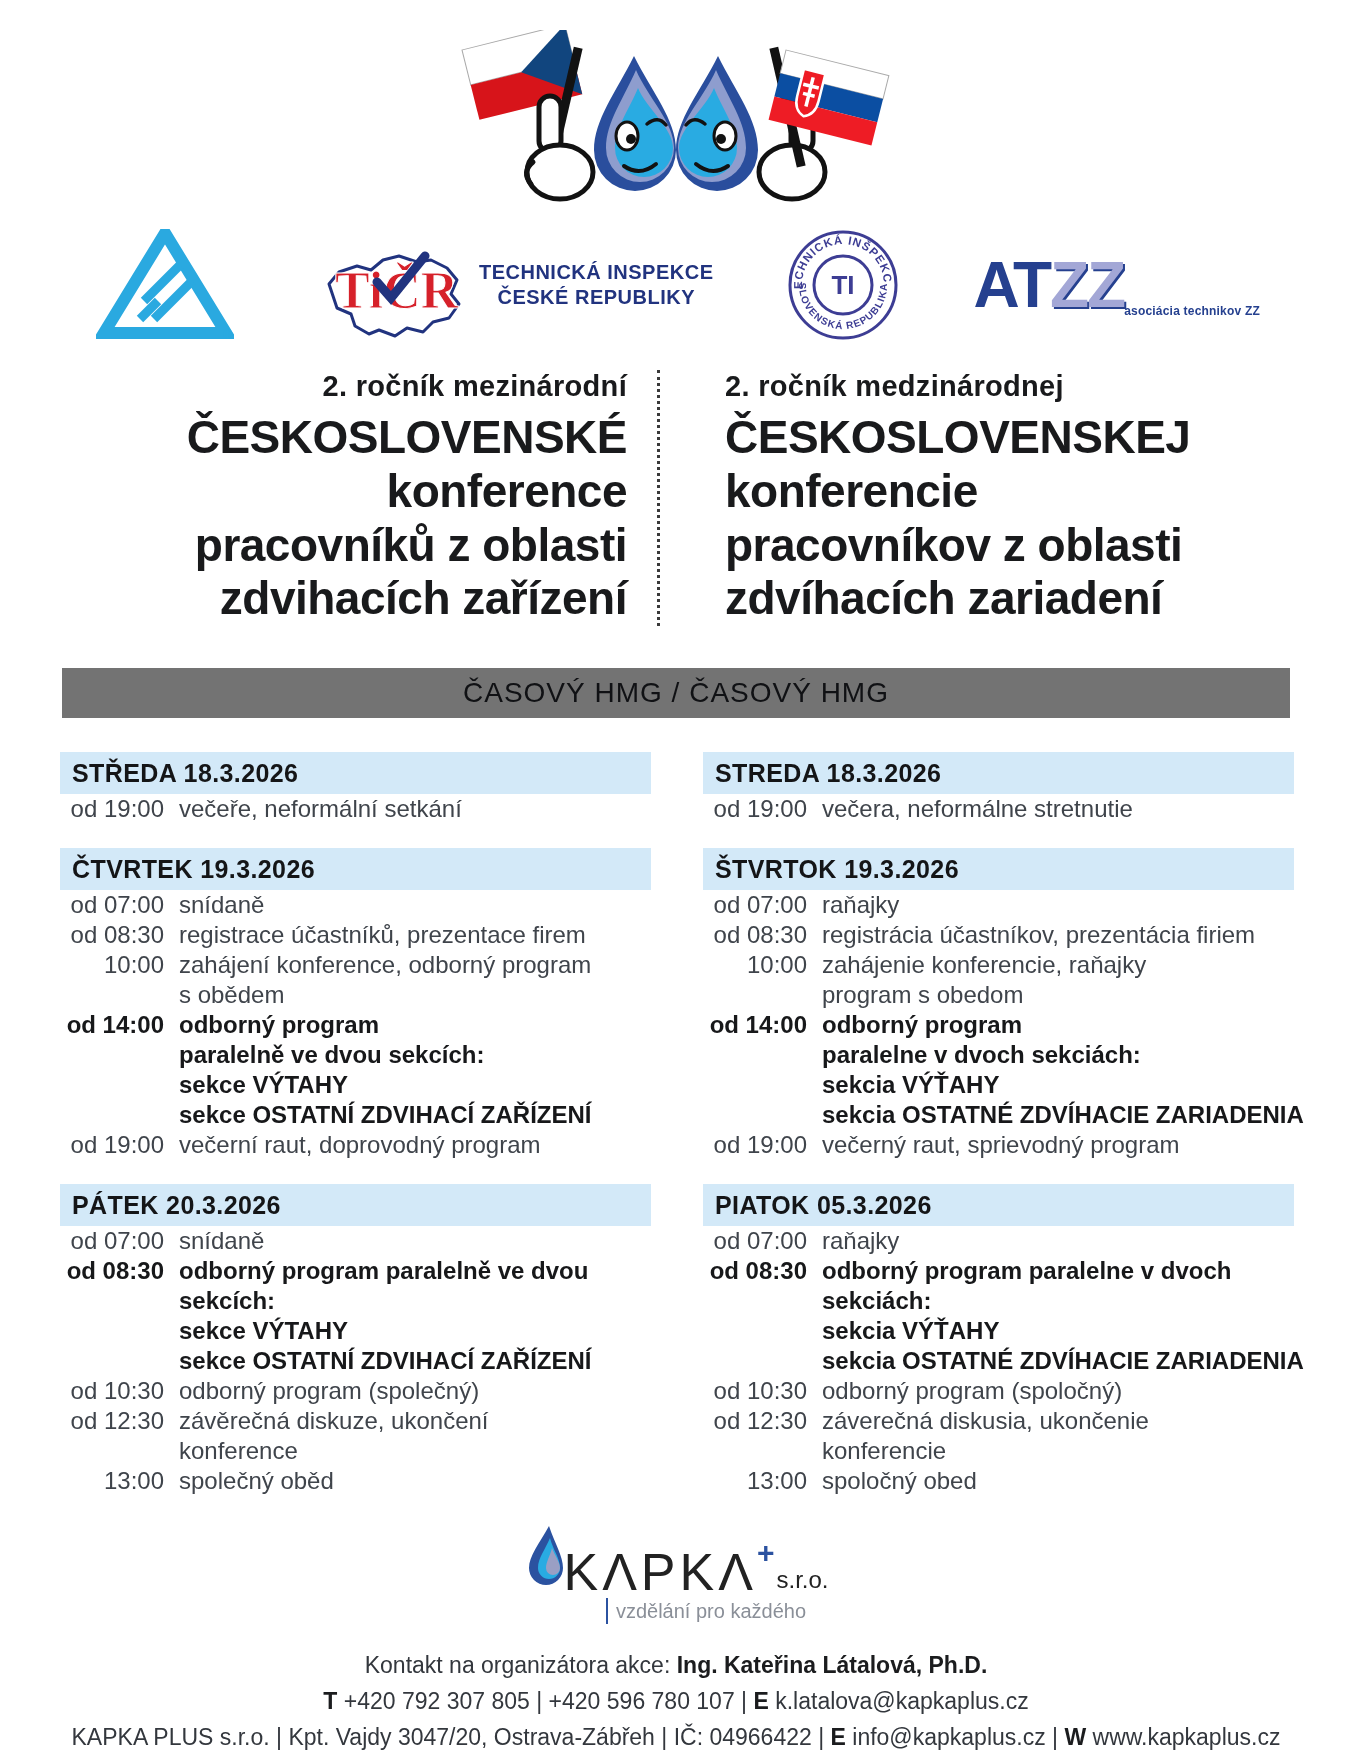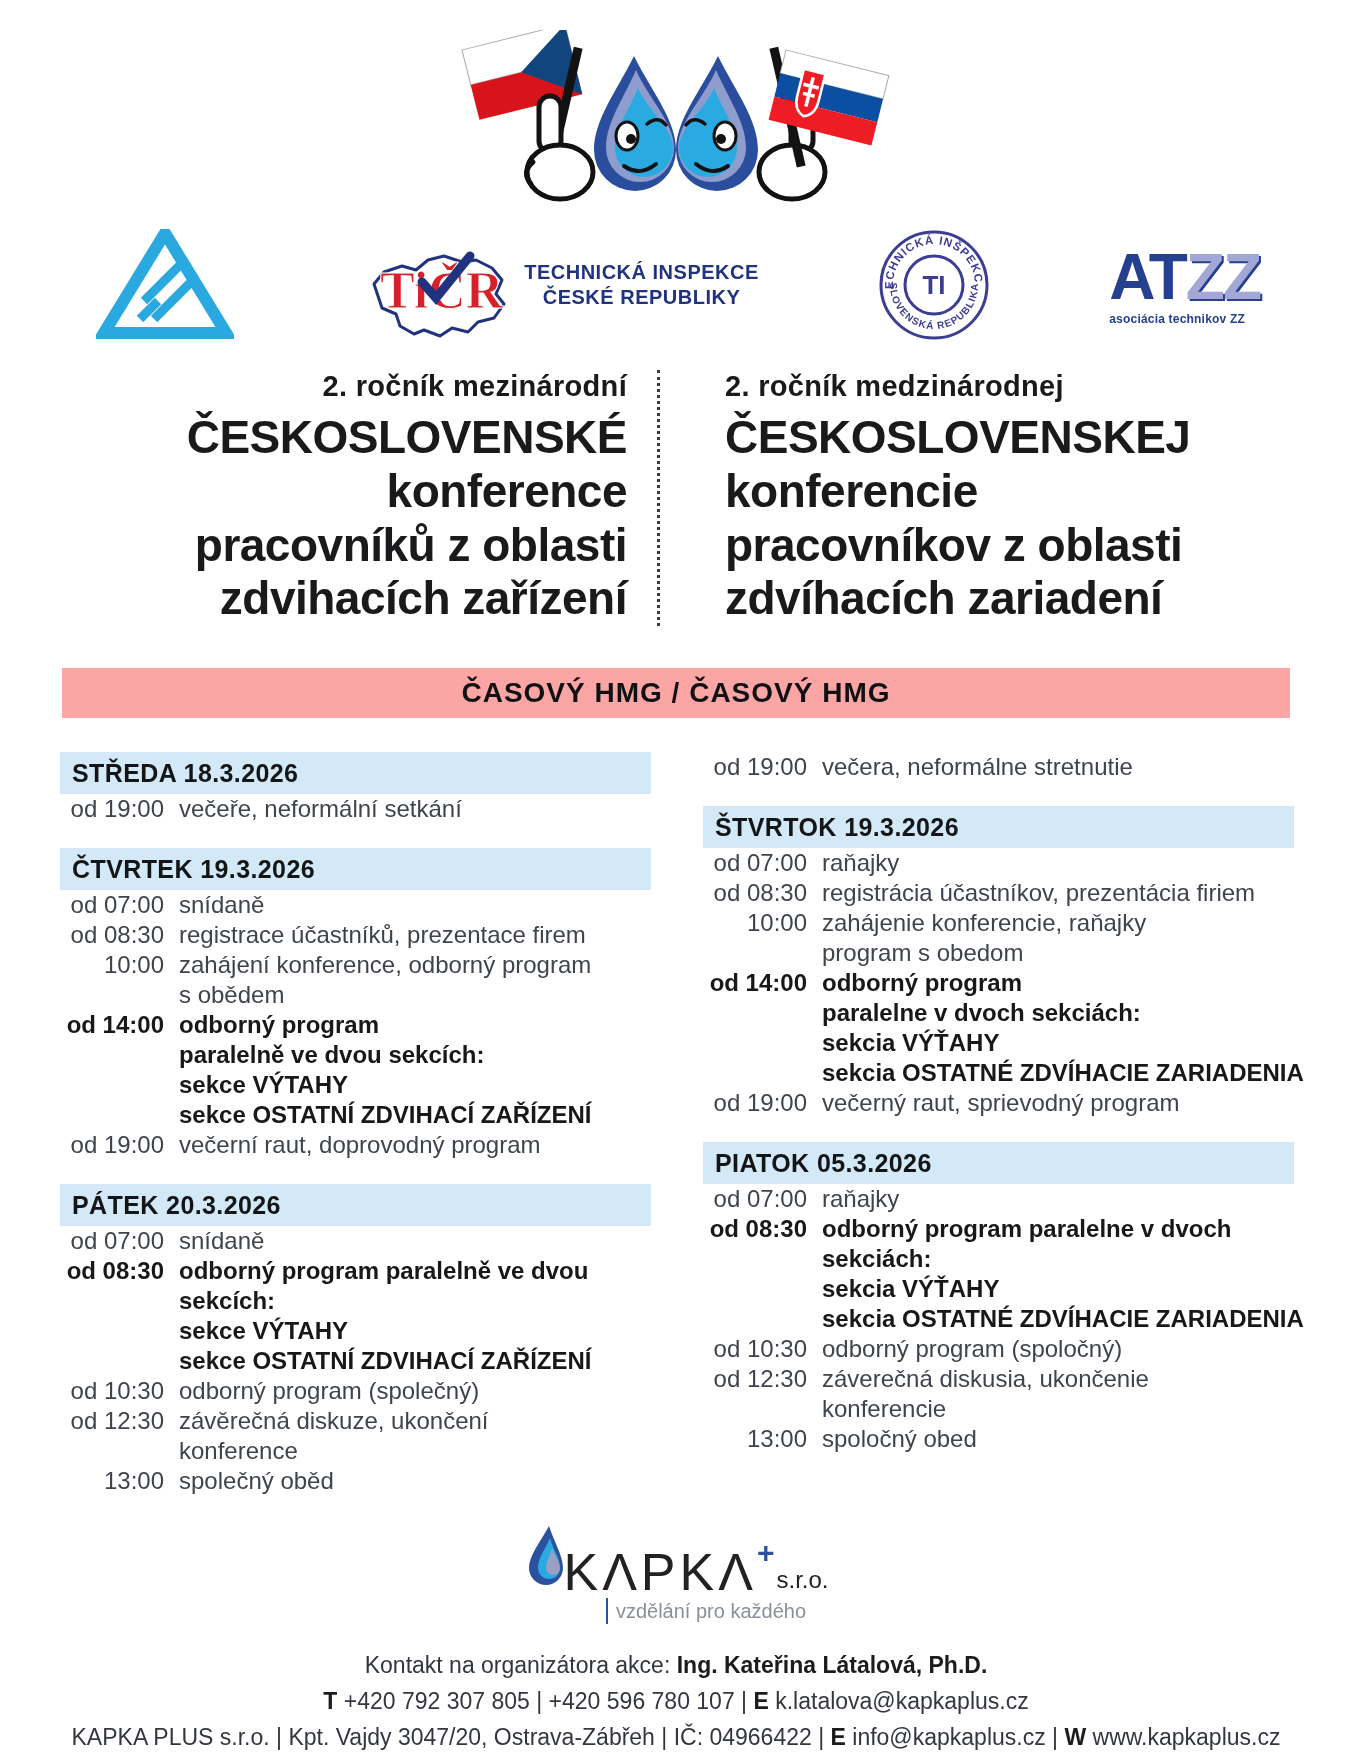--- a/index.html
+++ b/index.html
@@ -4,35 +4,35 @@
 <style>
   html,body{margin:0;padding:0;background:#fff;}
   .page{position:relative;width:1352px;height:1758px;margin:0 auto;background:#fff;overflow:hidden;
         font-family:"Liberation Sans", sans-serif;color:#3f444b;}
   
   .mascot-wrap{display:flex;justify-content:center;padding-top:30px;height:190px;}
   
   .logos{display:flex;align-items:center;justify-content:space-between;padding:6px 92px 0 96px;height:118px;}
   .logo-ticr{display:flex;align-items:center;gap:12px;}
   .ticr-text{color:#21337f;font-weight:bold;font-size:20px;line-height:1.25;letter-spacing:.5px;text-align:center;}
-  .atzz{display:flex;flex-direction:column;align-items:flex-start;line-height:1;}
+  .atzz{display:flex;flex-direction:row;align-items:flex-end;line-height:1;}
   .atzz-word{font-weight:bold;font-size:64px;letter-spacing:-2px;}
   .atzz-a{color:#25408f;}
   .atzz-zz{color:#a3a7d6;text-shadow:2px 2px 0 #25408f;}
   .atzz-sub{color:#25408f;font-weight:bold;font-size:12px;margin-top:4px;letter-spacing:.2px;}
   
   .titles{display:flex;margin:26px 70px 0 70px;gap:35px;}
   .titles .tcol{flex:1;color:#191a1c;}
   .tcol.left{text-align:right;padding-right:30px;border-right:3px dotted #3a3a3a;}
   .tcol.right{text-align:left;padding-left:30px;}
   .title-pre{font-size:29px;font-weight:bold;margin-bottom:8px;letter-spacing:.3px;}
   .title-line{font-size:46px;font-weight:bold;line-height:1.17;letter-spacing:-.5px;}
   
-  .banner{margin:42px 62px 0 62px;height:50px;background:#fca5a5;display:flex;align-items:center;justify-content:center;
-          font-size:28px;font-weight:bold;color:#101114;letter-spacing:1px;}
+  .banner{margin:42px 62px 0 62px;height:50px;background:#737373;display:flex;align-items:center;justify-content:center;
+          font-size:28px;font-weight:normal;color:#101114;letter-spacing:1px;}
   
   .schedule{display:flex;gap:52px;margin:34px 58px 0 60px;}
   .sched-col{flex:1;min-width:0;}
   .sec{margin-bottom:24px;}
   .sec-head{background:#d3e9f8;padding:7px 12px 6px 12px;font-size:25px;font-weight:bold;color:#141517;letter-spacing:.4px;}
   .sec-rows{padding-top:0;font-size:24px;}
   .srow{display:flex;align-items:flex-start;}
   .srow .time{width:104px;flex-shrink:0;text-align:right;line-height:30px;}
   .srow .act{margin-left:15px;line-height:30px;}
   .act .line{white-space:nowrap;}
@@ -253,20 +253,21 @@
               <div class="time">13:00</div>
               <div class="act">
                 <div class="line">společný oběd</div>
               </div>
             </div>
           </div>
         </div>
       </div>
     <div class="sched-col">
         <div class="sec">
+          <div class="sec-head">STREDA 18.3.2026</div>
           <div class="sec-rows">
             <div class="srow">
               <div class="time">od 19:00</div>
               <div class="act">
                 <div class="line">večera, neformálne stretnutie</div>
               </div>
             </div>
           </div>
         </div>
         <div class="sec">

